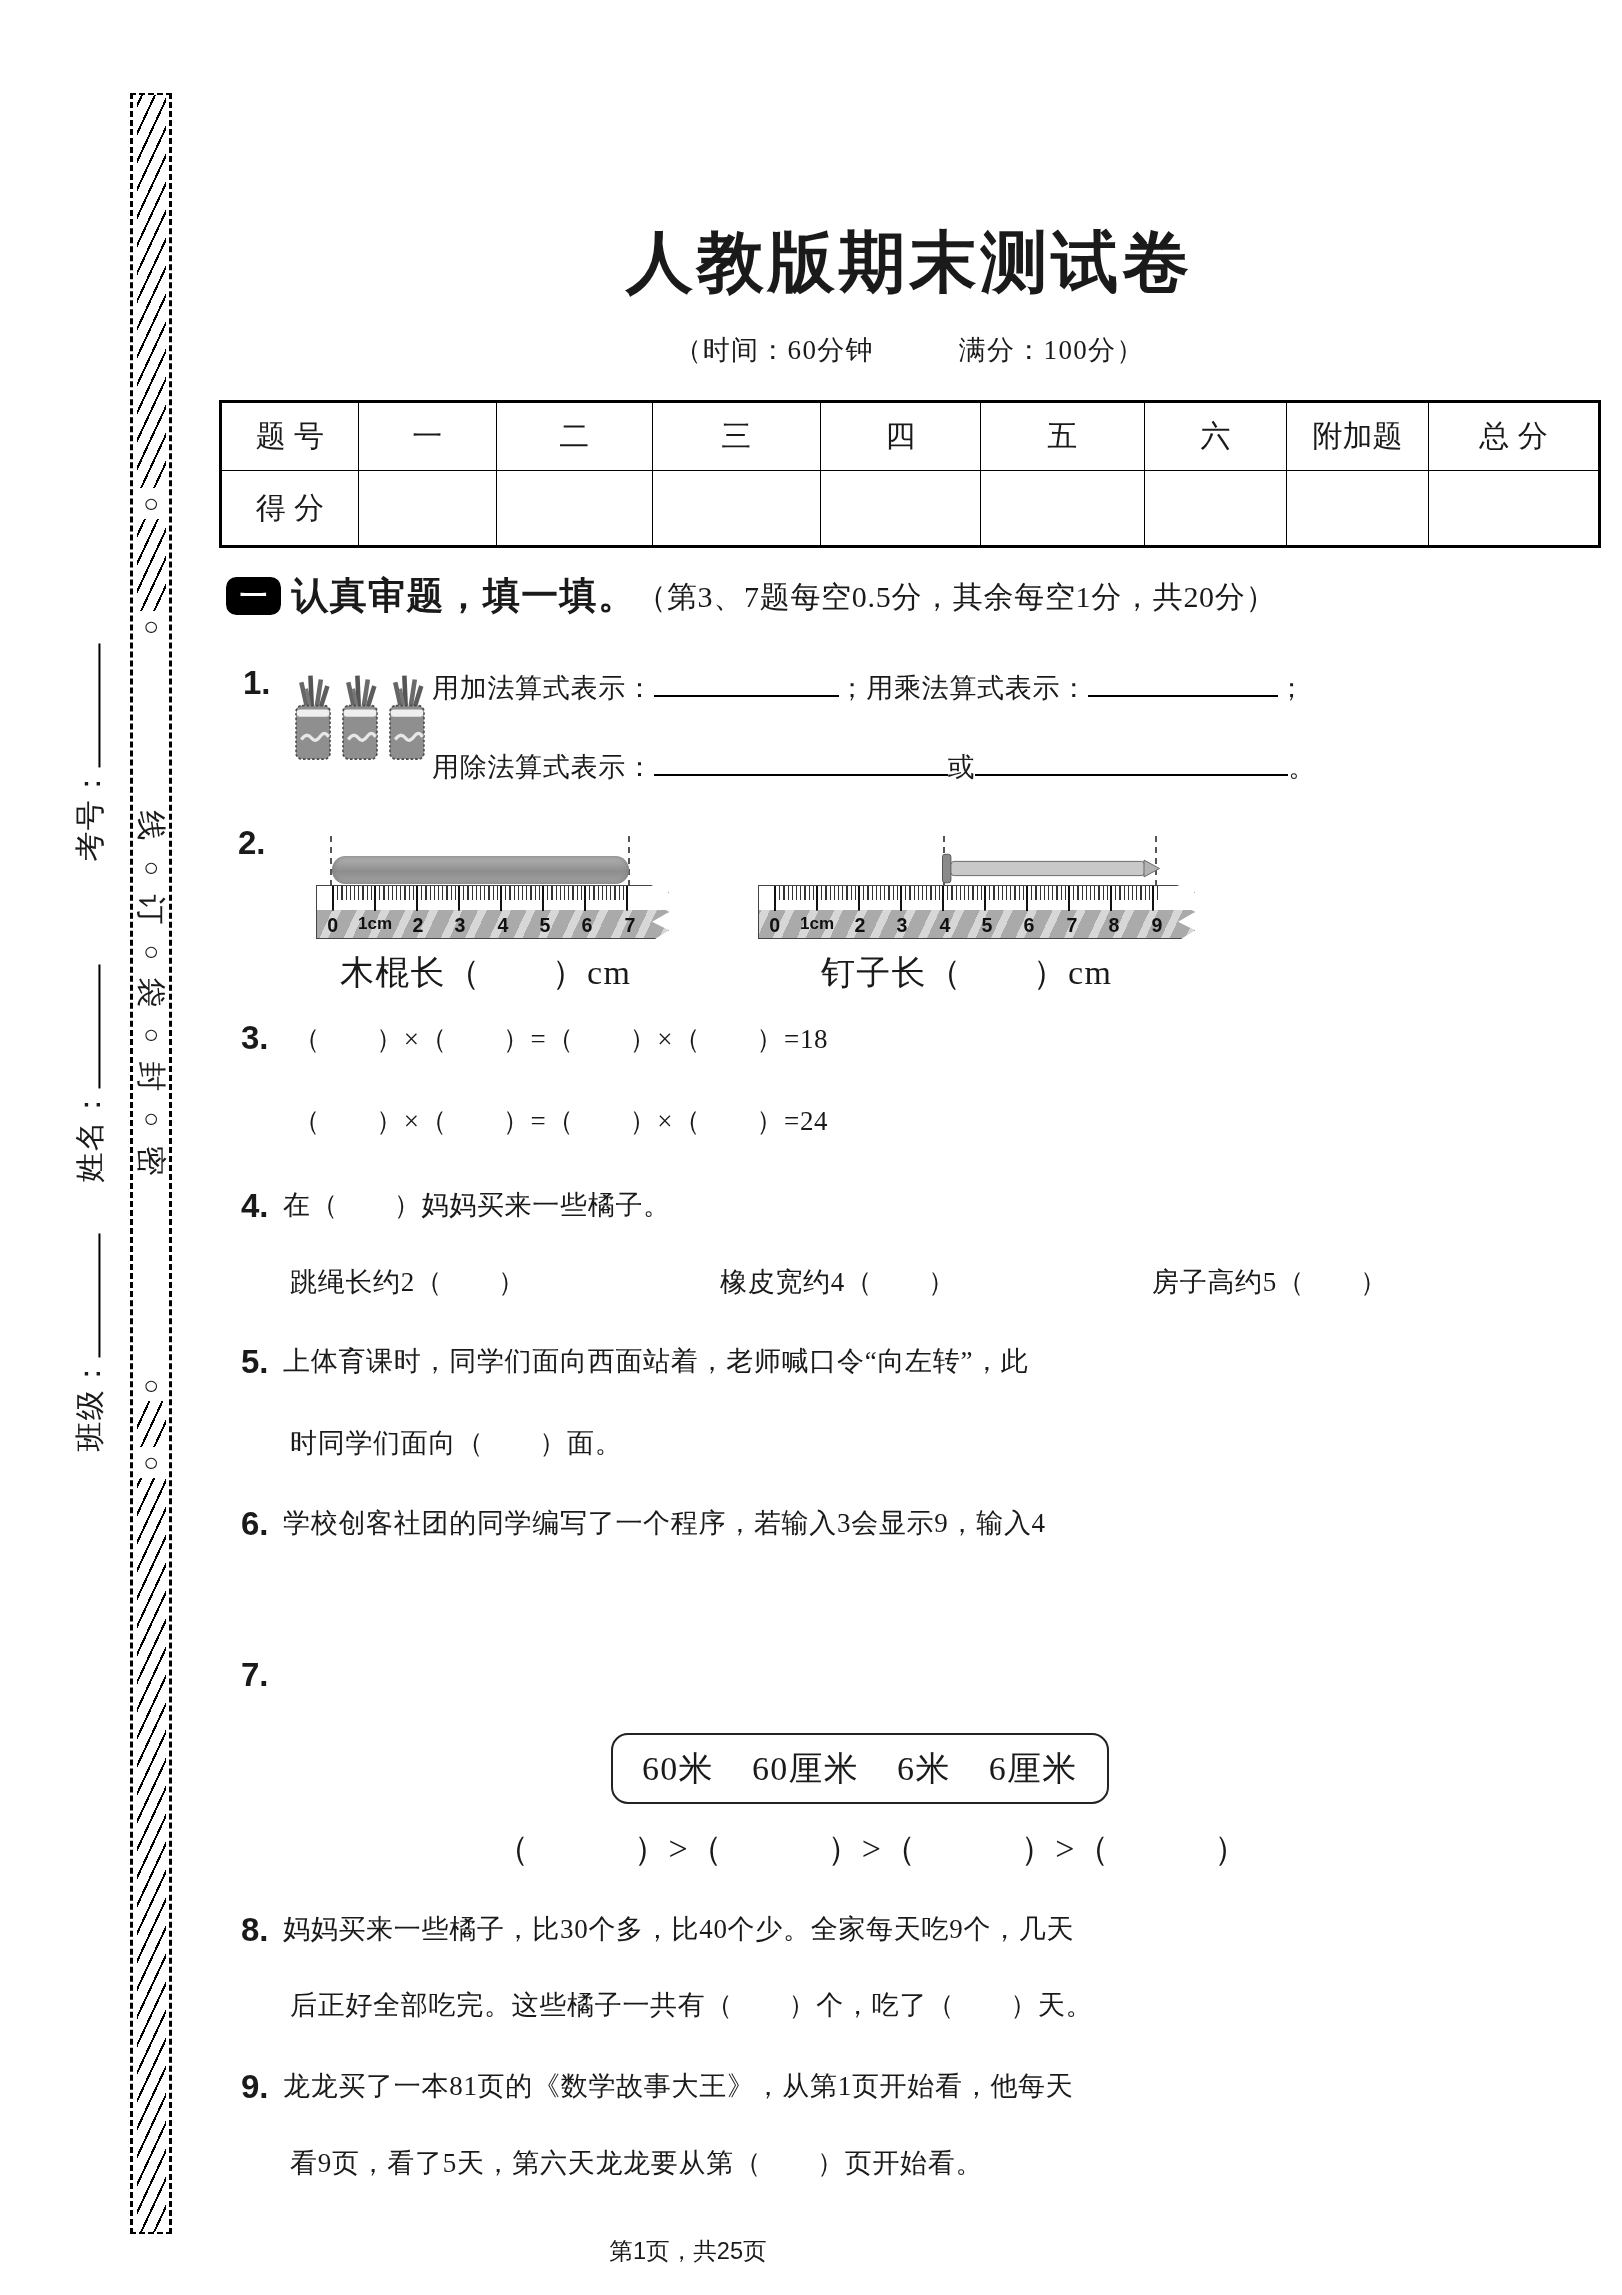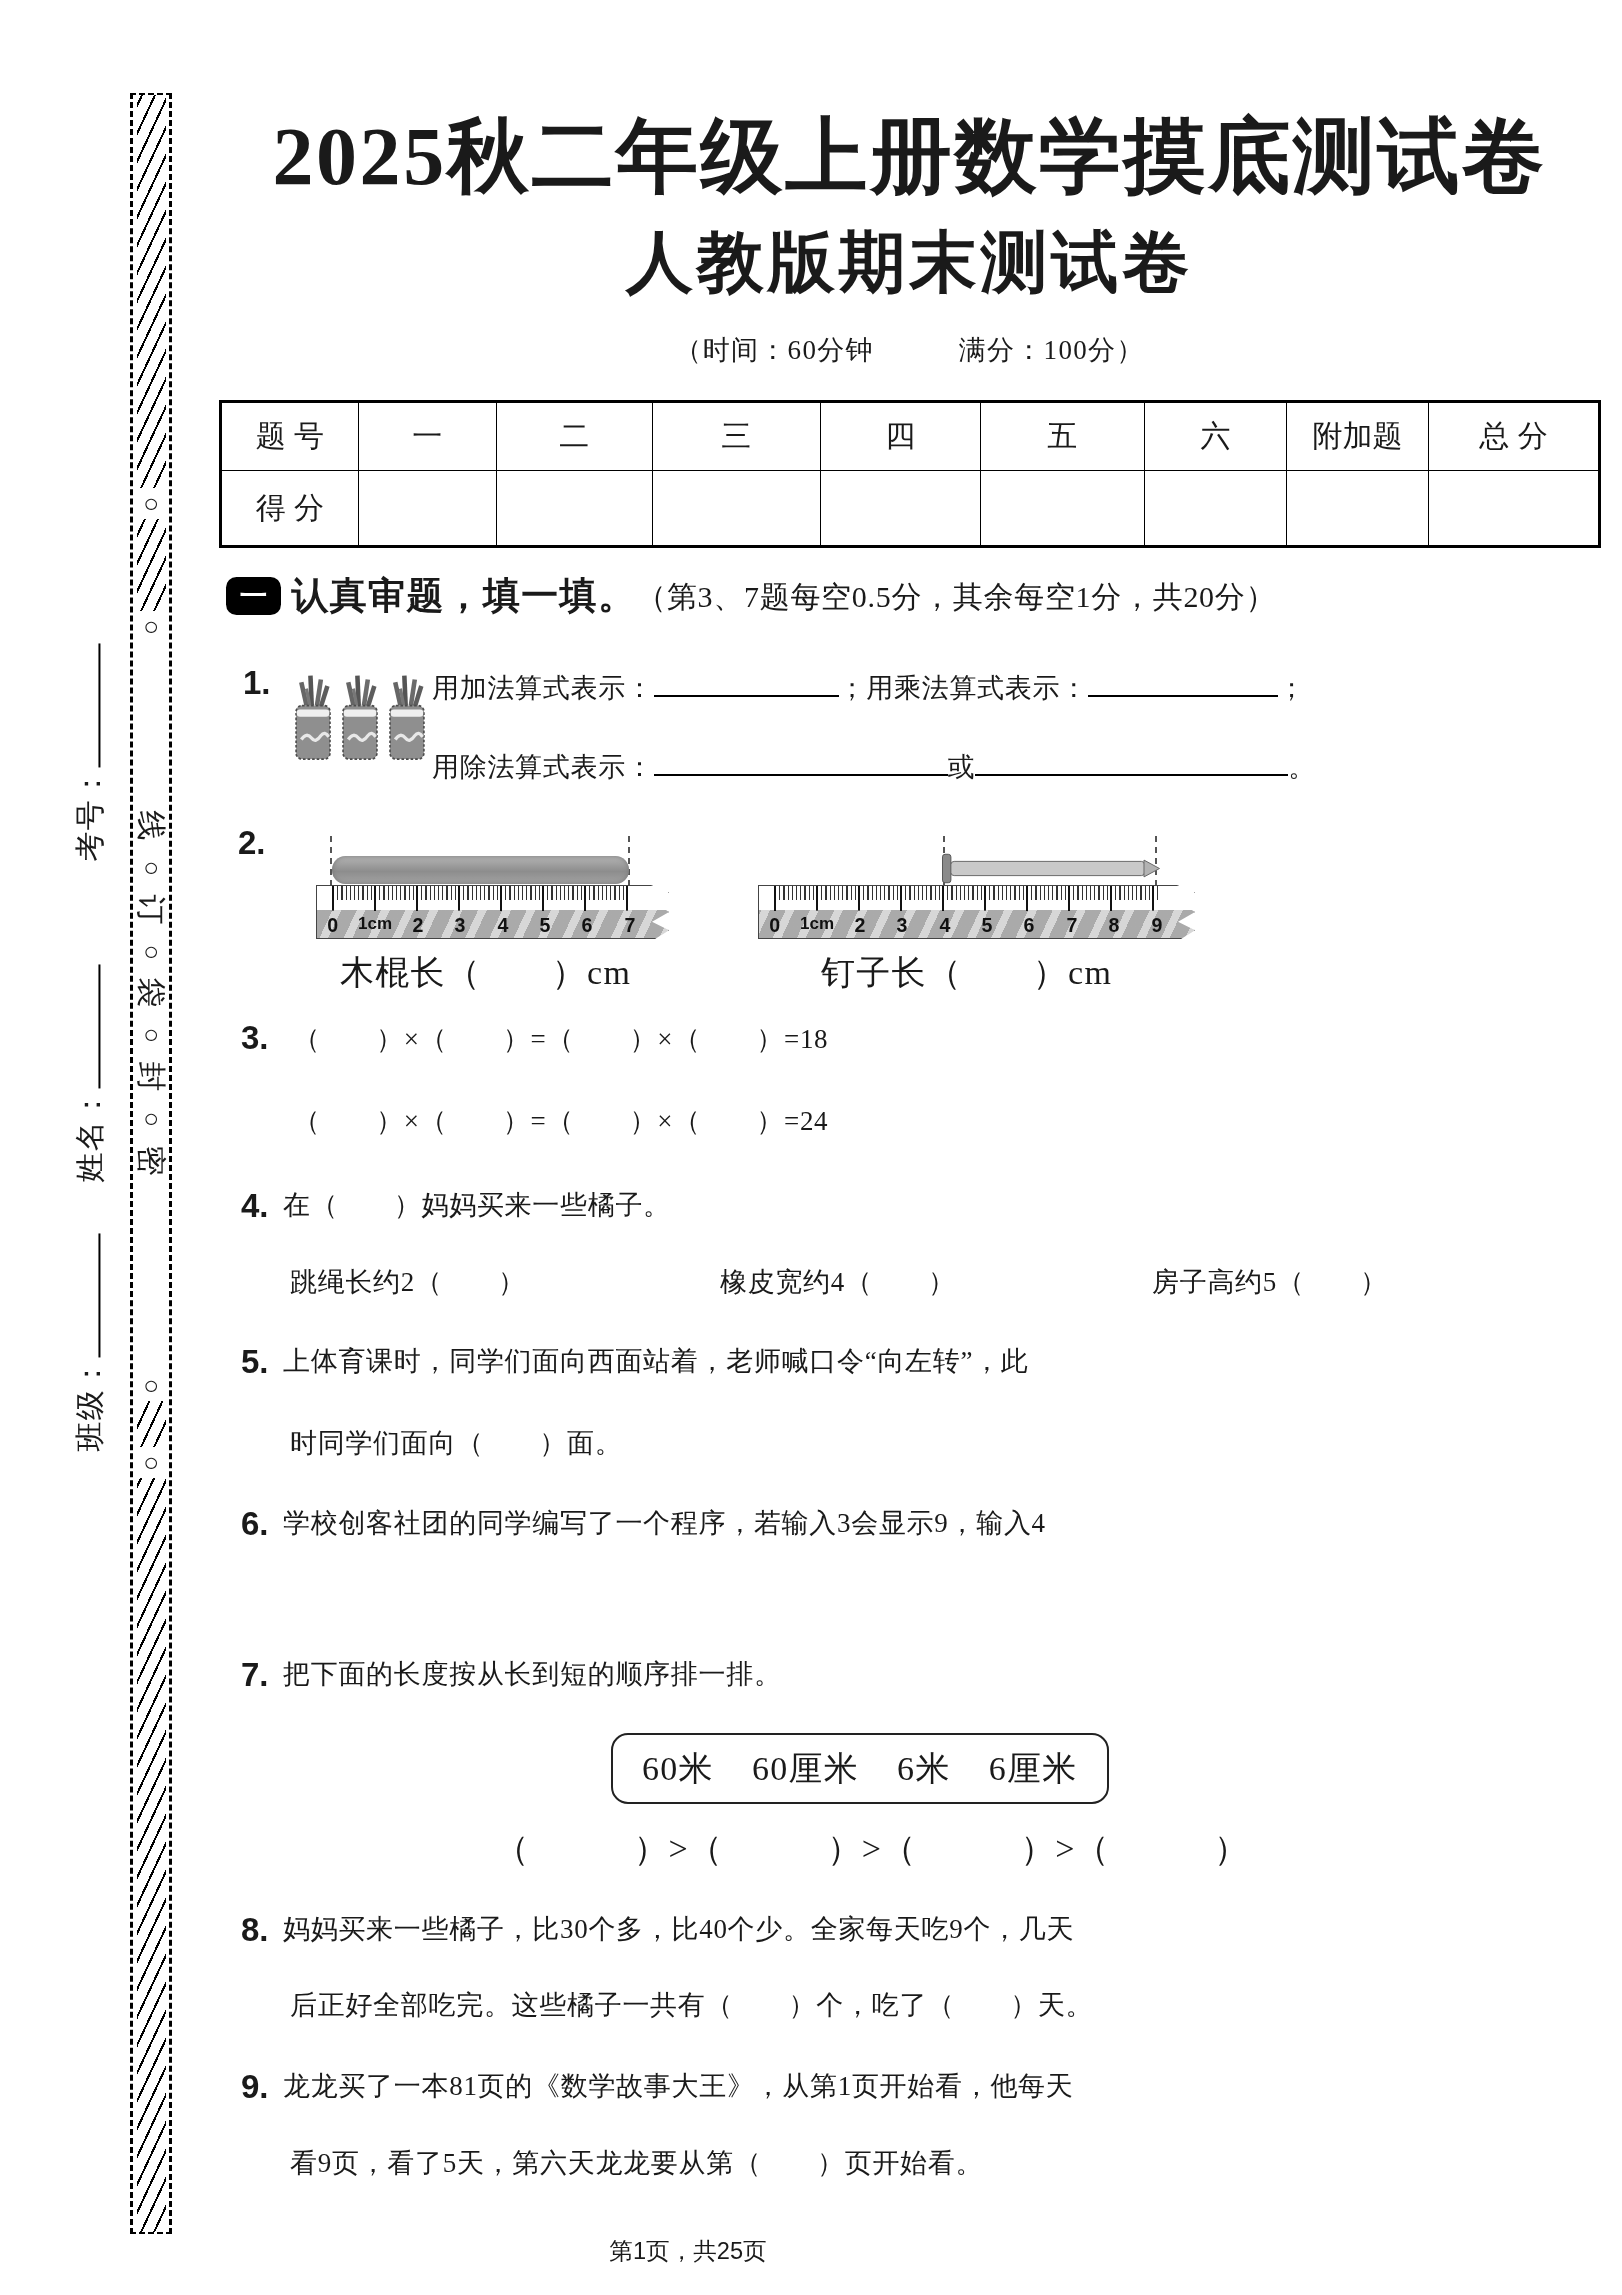--- a/index.html
+++ b/index.html
@@ -109,21 +109,20 @@
   <div class="side-label" style="top:589px">
     <span class="rot"><span>考号：</span><span class="fill-line"></span></span>
   </div>
   <div class="side-label" style="top:910px">
     <span class="rot"><span>姓名：</span><span class="fill-line"></span></span>
   </div>
   <div class="side-label" style="top:1179px">
     <span class="rot"><span>班级：</span><span class="fill-line"></span></span>
   </div>
 
-  <div class="abs title1">2025秋二年级上册数学摸底测试卷</div>
   <div class="abs title2">人教版期末测试卷</div>
   <div class="abs info">（时间：60分钟　　　满分：100分）</div>
 
   <table class="score">
     <colgroup>
       <col style="width:10%">
         <col style="width:10%">
         <col style="width:11.3%">
         <col style="width:12.2%">
       <col style="width:11.6%">
@@ -245,21 +244,20 @@
   <div class="abs qtext" style="left:1152px;top:1264px">房子高约5（　　）</div>
 
   <div class="abs qnum" style="left:241px;top:1343px">5.</div>
   <div class="abs qtext" style="left:283px;top:1343px">上体育课时，同学们面向西面站着，老师喊口令“向左转”，此</div>
   <div class="abs qtext" style="left:290px;top:1425px">时同学们面向（　　）面。</div>
 
   <div class="abs qnum" style="left:241px;top:1505px">6.</div>
   <div class="abs qtext" style="left:283px;top:1505px">学校创客社团的同学编写了一个程序，若输入3会显示9，输入4</div>
 
   <div class="abs qnum" style="left:241px;top:1656px">7.</div>
-  <div class="abs qtext" style="left:283px;top:1656px">把下面的长度按从长到短的顺序排一排。</div>
   <div class="abs lenbox">
     <span>60米</span>
     <span>60厘米</span>
     <span>6米</span>
     <span>6厘米</span>
   </div>
   <div class="abs qtext" style="left:495px;top:1826px;font-size:34px">（　　　）&gt;（　　　）&gt;（　　　）&gt;（　　　）</div>
 
   <div class="abs qnum" style="left:241px;top:1911px">8.</div>
   <div class="abs qtext" style="left:283px;top:1911px">妈妈买来一些橘子，比30个多，比40个少。全家每天吃9个，几天</div>

